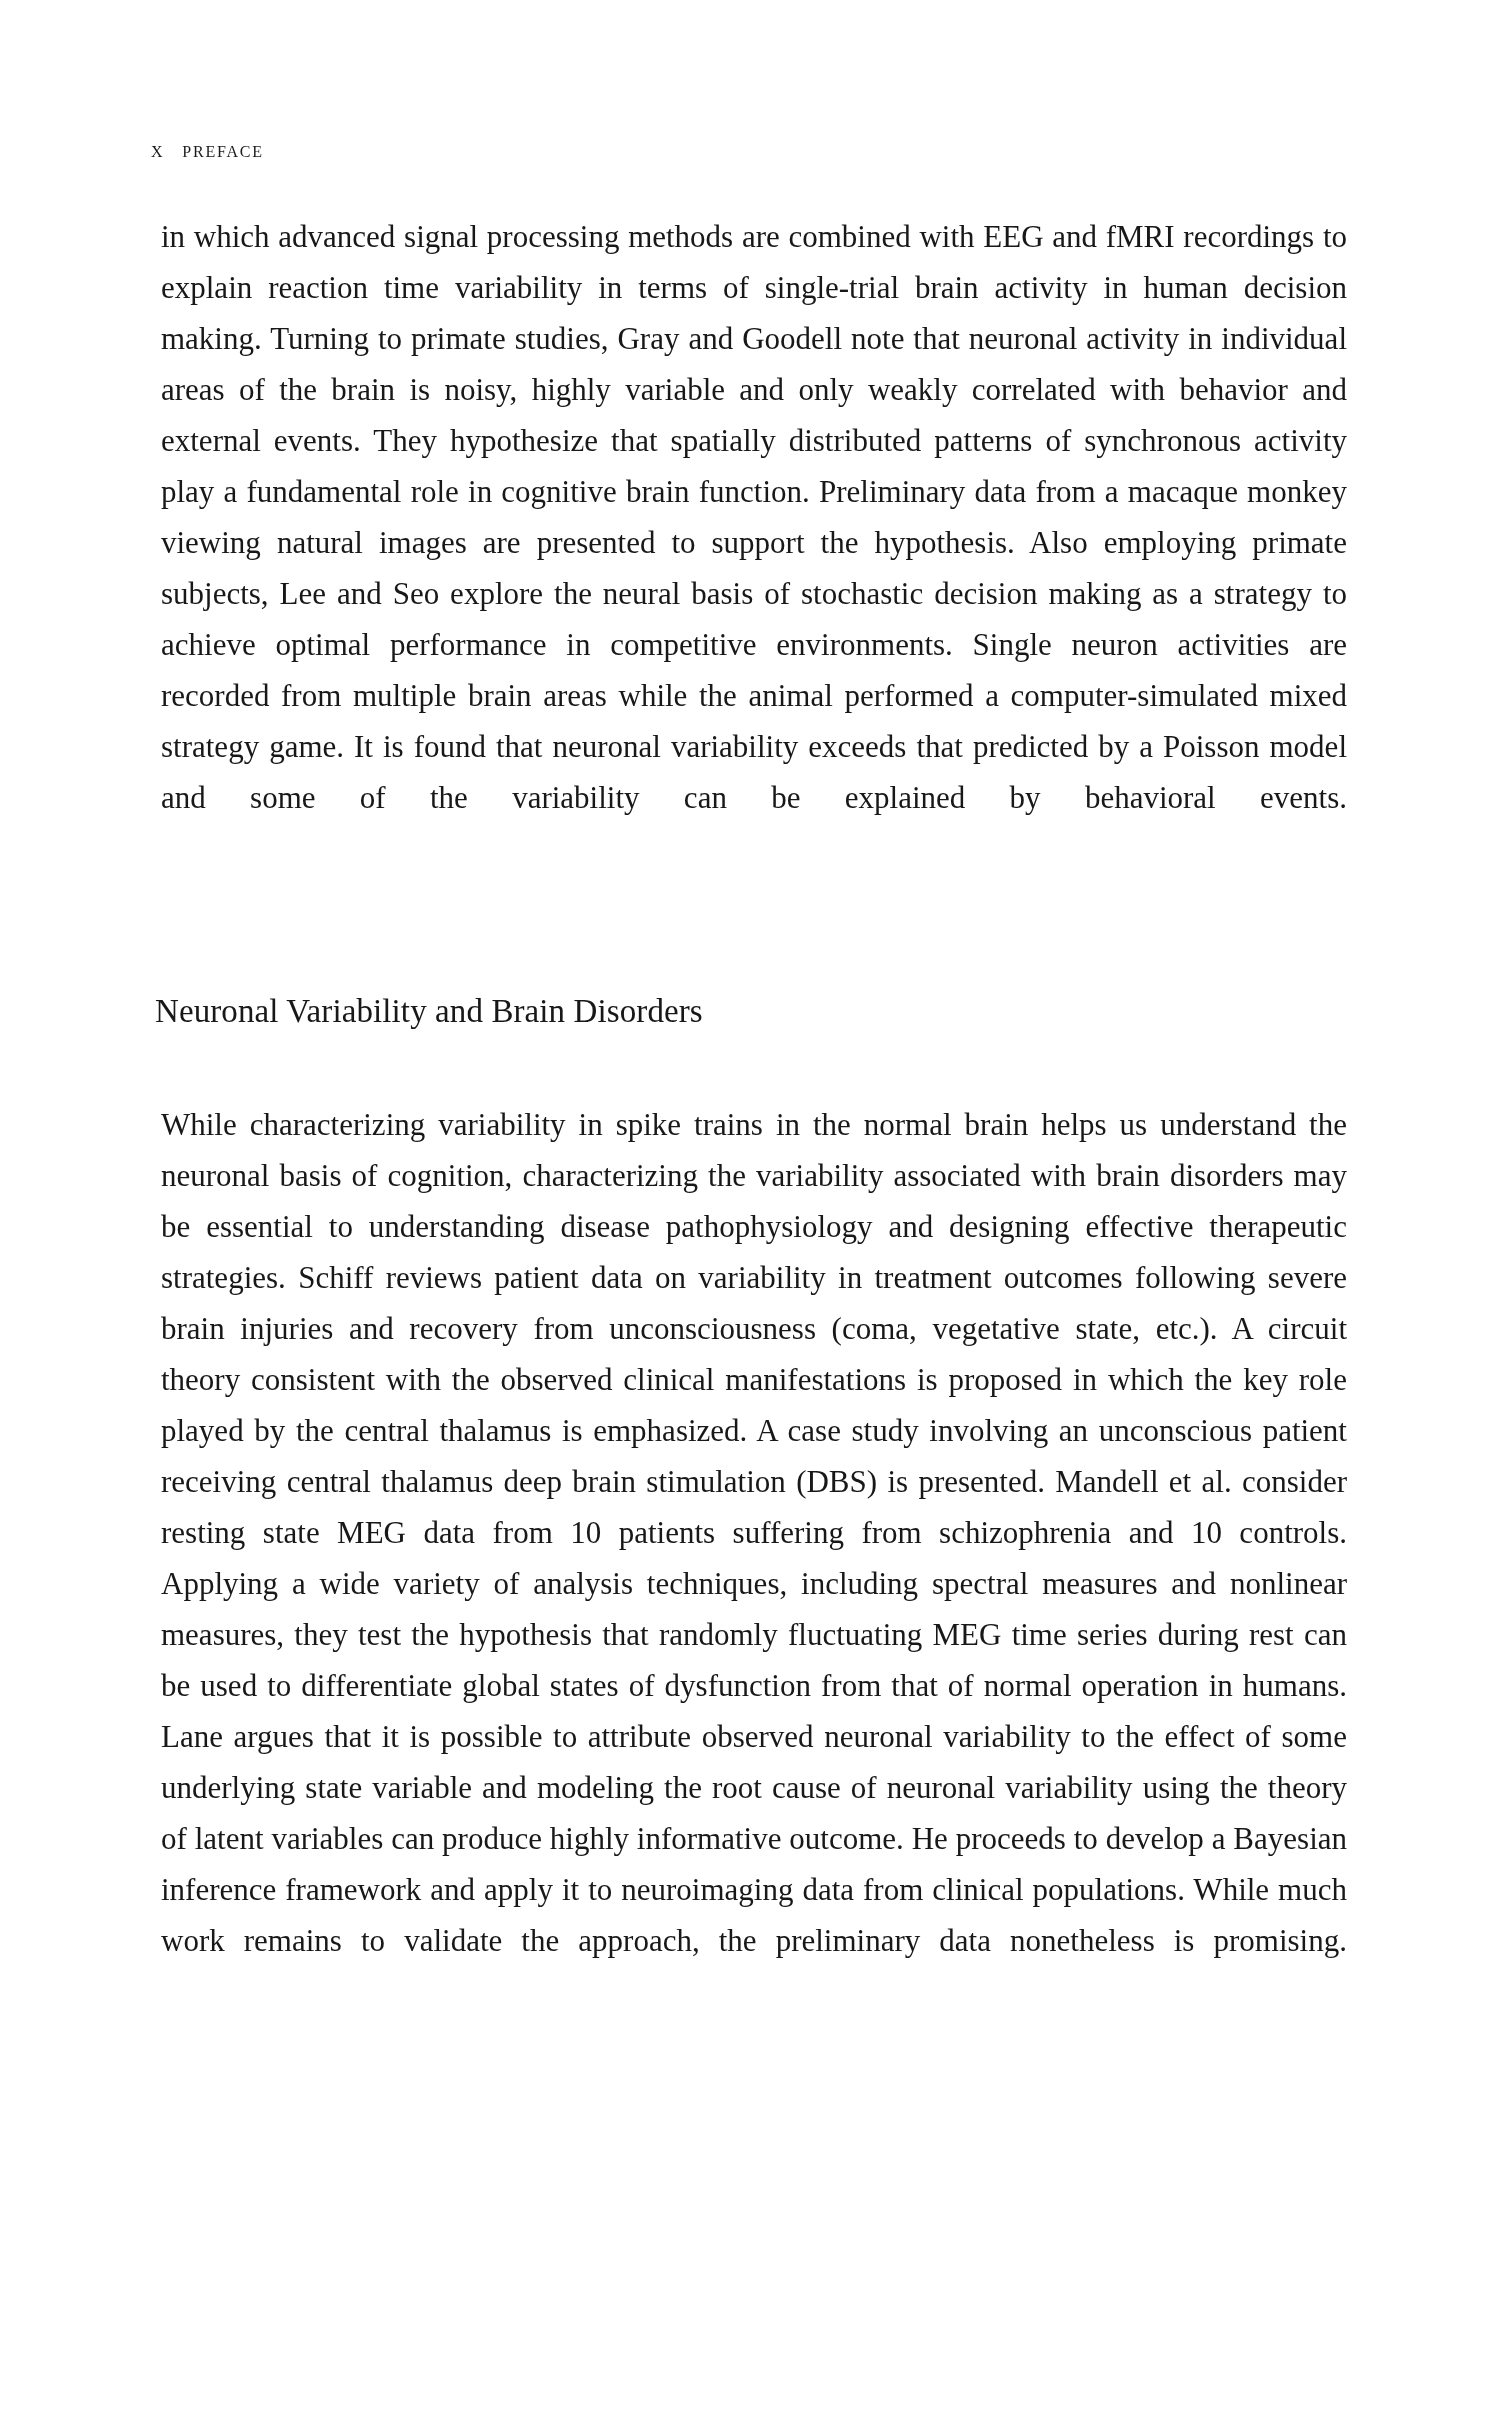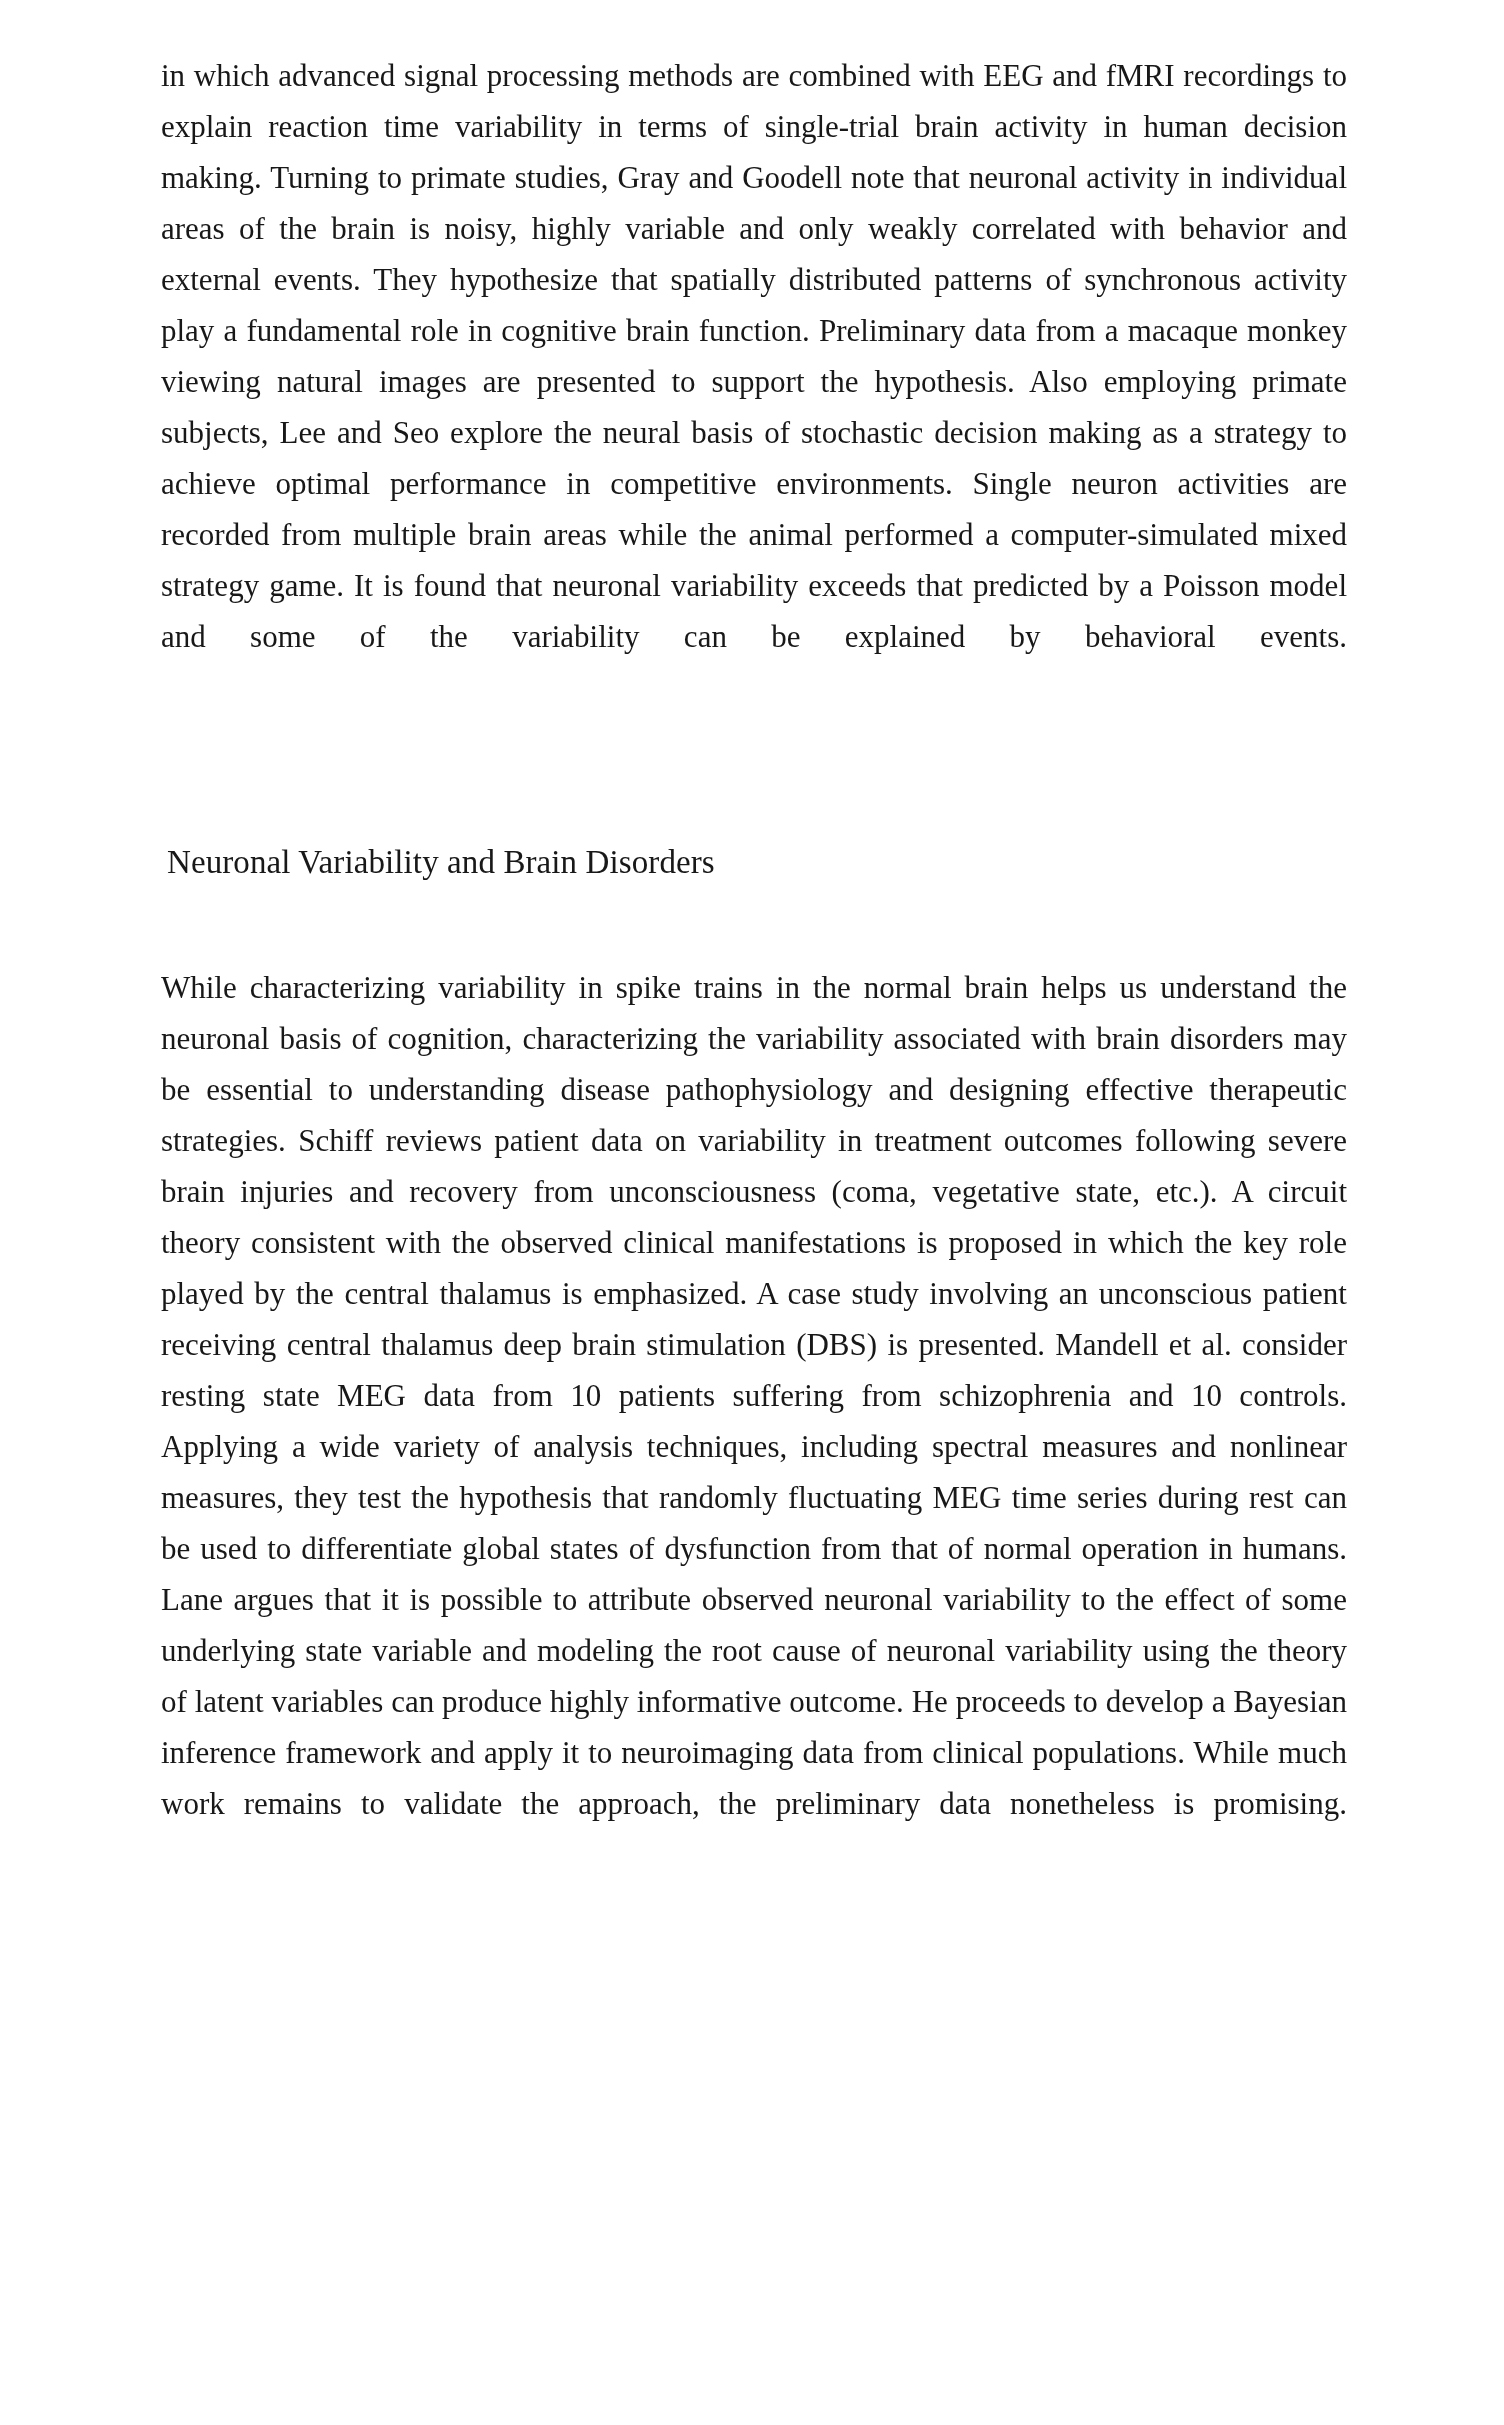--- a/index.html
+++ b/index.html
@@ -73,37 +73,40 @@
   }
 
   
   p.para::after {
     content: "";
     display: inline-block;
     width: 100%;
   }
 
   .section-heading {
-    margin: 16px;
+    margin: 4px;
     font-size: 33px;
     font-weight: normal;
     line-height: 51px;
     color: #181818;
     letter-spacing: 0.1px;
   }
 
   .gap-before-heading { height: 98px; }
   .gap-after-heading  { height: 48px; }
 </style>
 </head>
 <body>
 
 <div class="page">
   <div class="content">
 
+    <div class="running-head">
+      <span class="folio">x</span><span class="rh-title">PREFACE</span>
+    </div>
 
     <div class="body-block">
 
       <p class="para">in which advanced signal processing methods are combined with EEG and fMRI recordings to explain reaction time variability in terms of single-trial brain activity in human decision making. Turning to primate studies, Gray and Goodell note that neuronal activity in individual areas of the brain is noisy, highly variable and only weakly correlated with behavior and external events. They hypothesize that spatially distributed patterns of synchronous activity play a fundamental role in cognitive brain function. Preliminary data from a macaque monkey viewing natural images are presented to support the hypothesis. Also employing primate subjects, Lee and Seo explore the neural basis of stochastic decision making as a strategy to achieve optimal performance in competitive environments. Single neuron activities are recorded from multiple brain areas while the animal performed a computer-simulated mixed strategy game. It is found that neuronal variability exceeds that predicted by a Poisson model and some of the variability can be explained by behavioral events.</p>
 
       <div class="gap-before-heading"></div>
 
       <h2 class="section-heading">Neuronal Variability and Brain Disorders</h2>
 
       <div class="gap-after-heading"></div>

